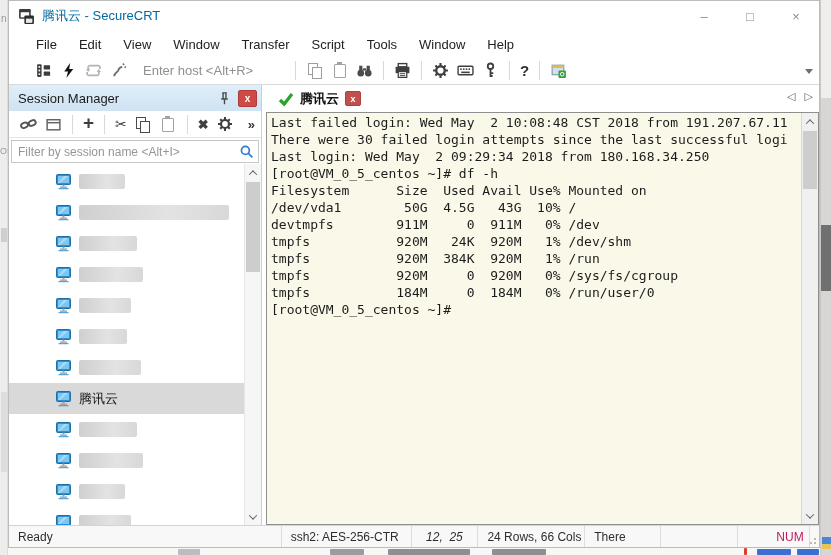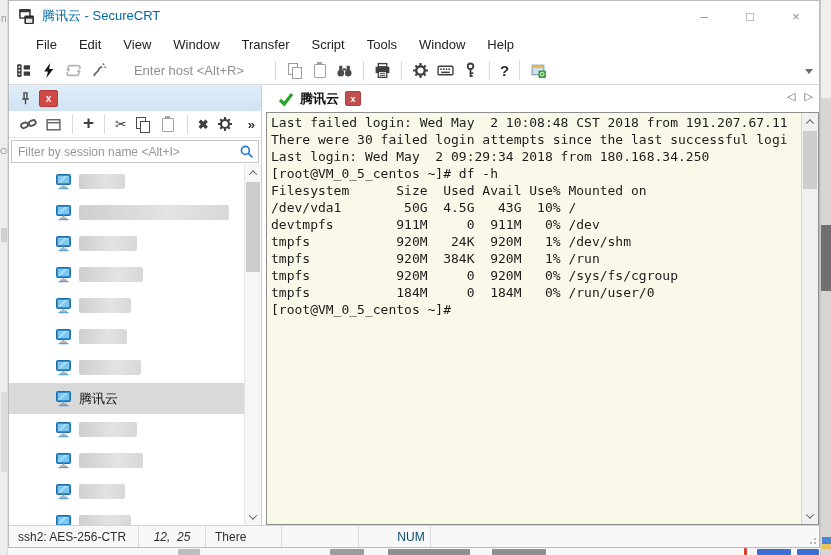--- a/index.html
+++ b/index.html
@@ -28,21 +28,21 @@
   .win-btns { position:absolute; right:0; top:0; height:30px; display:flex; }
   .win-btn { width:46px; height:30px; display:flex; align-items:center; justify-content:center;
              color:#8c8c8c; font-size:13px; }
 
   
   .menubar { position:absolute; top:30px; left:0; right:0; height:25px; display:flex; align-items:flex-end; padding-left:16px; }
   .menu-item { font-size:13px; color:#222; padding:4px 11px; }
 
   
   .toolbar { position:absolute; top:55px; left:0; right:0; height:29px; display:flex; align-items:center;
-             padding-left:6px; gap:8px; border-bottom:1px solid #dadada;text-align:center; }
+             padding-left:26px; gap:8px; border-bottom:1px solid #dadada; }
   .tb-sep { width:1px; height:19px; background:#d9d9d9; margin:0 2px; }
   .icon16 { width:17px; height:17px; display:inline-flex; align-items:center; justify-content:center; flex:none; }
   .host-box { color:#8f8f8f; font-size:13px; margin:0 10px 0 8px; min-width:132px; }
   .tb-caret { position:absolute; right:6px; top:13px; width:0; height:0;
               border-left:4px solid transparent; border-right:4px solid transparent; border-top:5px solid #6f6f6f; }
   .glyph { font-size:14px; color:#3f3f3f; }
   .help-q { font-size:15px; font-weight:bold; color:#2f2f2f; }
 
   
   .i-copy { position:relative; width:14px; height:15px; color:#9d9d9d; }
@@ -101,21 +101,21 @@
   .statusbar { position:absolute; left:0; right:0; top:524px; height:22px; border-top:1px solid #d4d4d4;
                background:#f8f8f8; display:flex; align-items:stretch; font-size:12px; color:#2e2e2e; }
   .sb-cell { display:flex; align-items:center; padding-left:9px; border-right:1px solid #dcdcdc; white-space:pre; }
   .sb-ready { width:273px; }
   .sb-enc { width:130px; }
   .sb-cur { width:67px; justify-content:center; padding-left:0;font-style:italic; }
   .sb-size { width:107px; }
   .sb-os { width:76px; }
   .sb-blank { width:77px; }
   .sb-cap { width:33px; color:#b5b5b5; justify-content:center; padding-left:0;margin-top:34px; }
-  .sb-num { width:39px; color:#0c4a6e; justify-content:center; padding-left:0; }
+  .sb-num { width:39px; color:#be185d; justify-content:center; padding-left:0; }
   .sb-grip { flex:1; position:relative; border-right:none; }
   .sb-grip i { position:absolute; right:3px; bottom:3px; width:2px; height:2px; background:#b9b9b9;
                box-shadow:-4px 0 #b9b9b9, 0 -4px #b9b9b9; }
 </style>
 </head>
 <body>
 
 <div id="bg-left" class="abs">
   <span class="frag" style="left:1px; top:13px;">n</span>
   <span class="frag" style="left:0; top:146px; font-size:9px;">OS</span>
@@ -259,20 +259,21 @@
         <rect x="2" y="3" width="11" height="2.6" fill="#e7b74b"></rect>
         <rect x="8" y="8" width="7" height="7" rx="1" fill="#3aa03a"></rect>
         <circle cx="11.5" cy="11.5" r="1.7" fill="none" stroke="#fff" stroke-width="0.9"></circle>
       </svg>
     </span>
     <span class="tb-caret"></span>
   </div>
 
   <div class="sm-panel">
     <div class="sm-header">
+      <span class="sm-title">Session Manager</span>
       <svg width="15" height="15" viewBox="0 0 16 16" fill="none" stroke="#4a4a4a" stroke-width="1.5">
         <path d="M5.5 2 h5 M6.5 2 v6 M9.5 2 v6 M4.5 8.5 h7 M8 8.5 v5.5"></path>
       </svg>
       <div class="sm-close">x</div>
     </div>
 
     <div class="sm-toolbar">
       <span class="icon16">
         <svg width="17" height="17" viewBox="0 0 16 16" fill="none" stroke="#555" stroke-width="1.8">
           <rect x="1" y="6.5" width="6.5" height="4.6" rx="2.3" transform="rotate(-22 4.2 8.8)"></rect>
@@ -485,21 +486,23 @@
           </div>
         <div class="btn" style="bottom:0;">
             <span class="chev down"></span>
           </div>
         <div class="thumb" style="top:18px; height:58px;"></div>
       </div>
     </div>
   </div>
 
   <div class="statusbar">
+    <div class="sb-cell sb-ready">Ready</div>
     <div class="sb-cell sb-enc">ssh2: AES-256-CTR</div>
     <div class="sb-cell sb-cur">12,  25</div>
+    <div class="sb-cell sb-size">24 Rows, 66 Cols</div>
     <div class="sb-cell sb-os">There</div>
     <div class="sb-cell sb-blank"></div>
     <div class="sb-cell sb-cap">CAP</div>
     <div class="sb-cell sb-num">NUM</div>
     <div class="sb-cell sb-grip"><i></i></div>
   </div>
 </div>
 
 </body></html>

